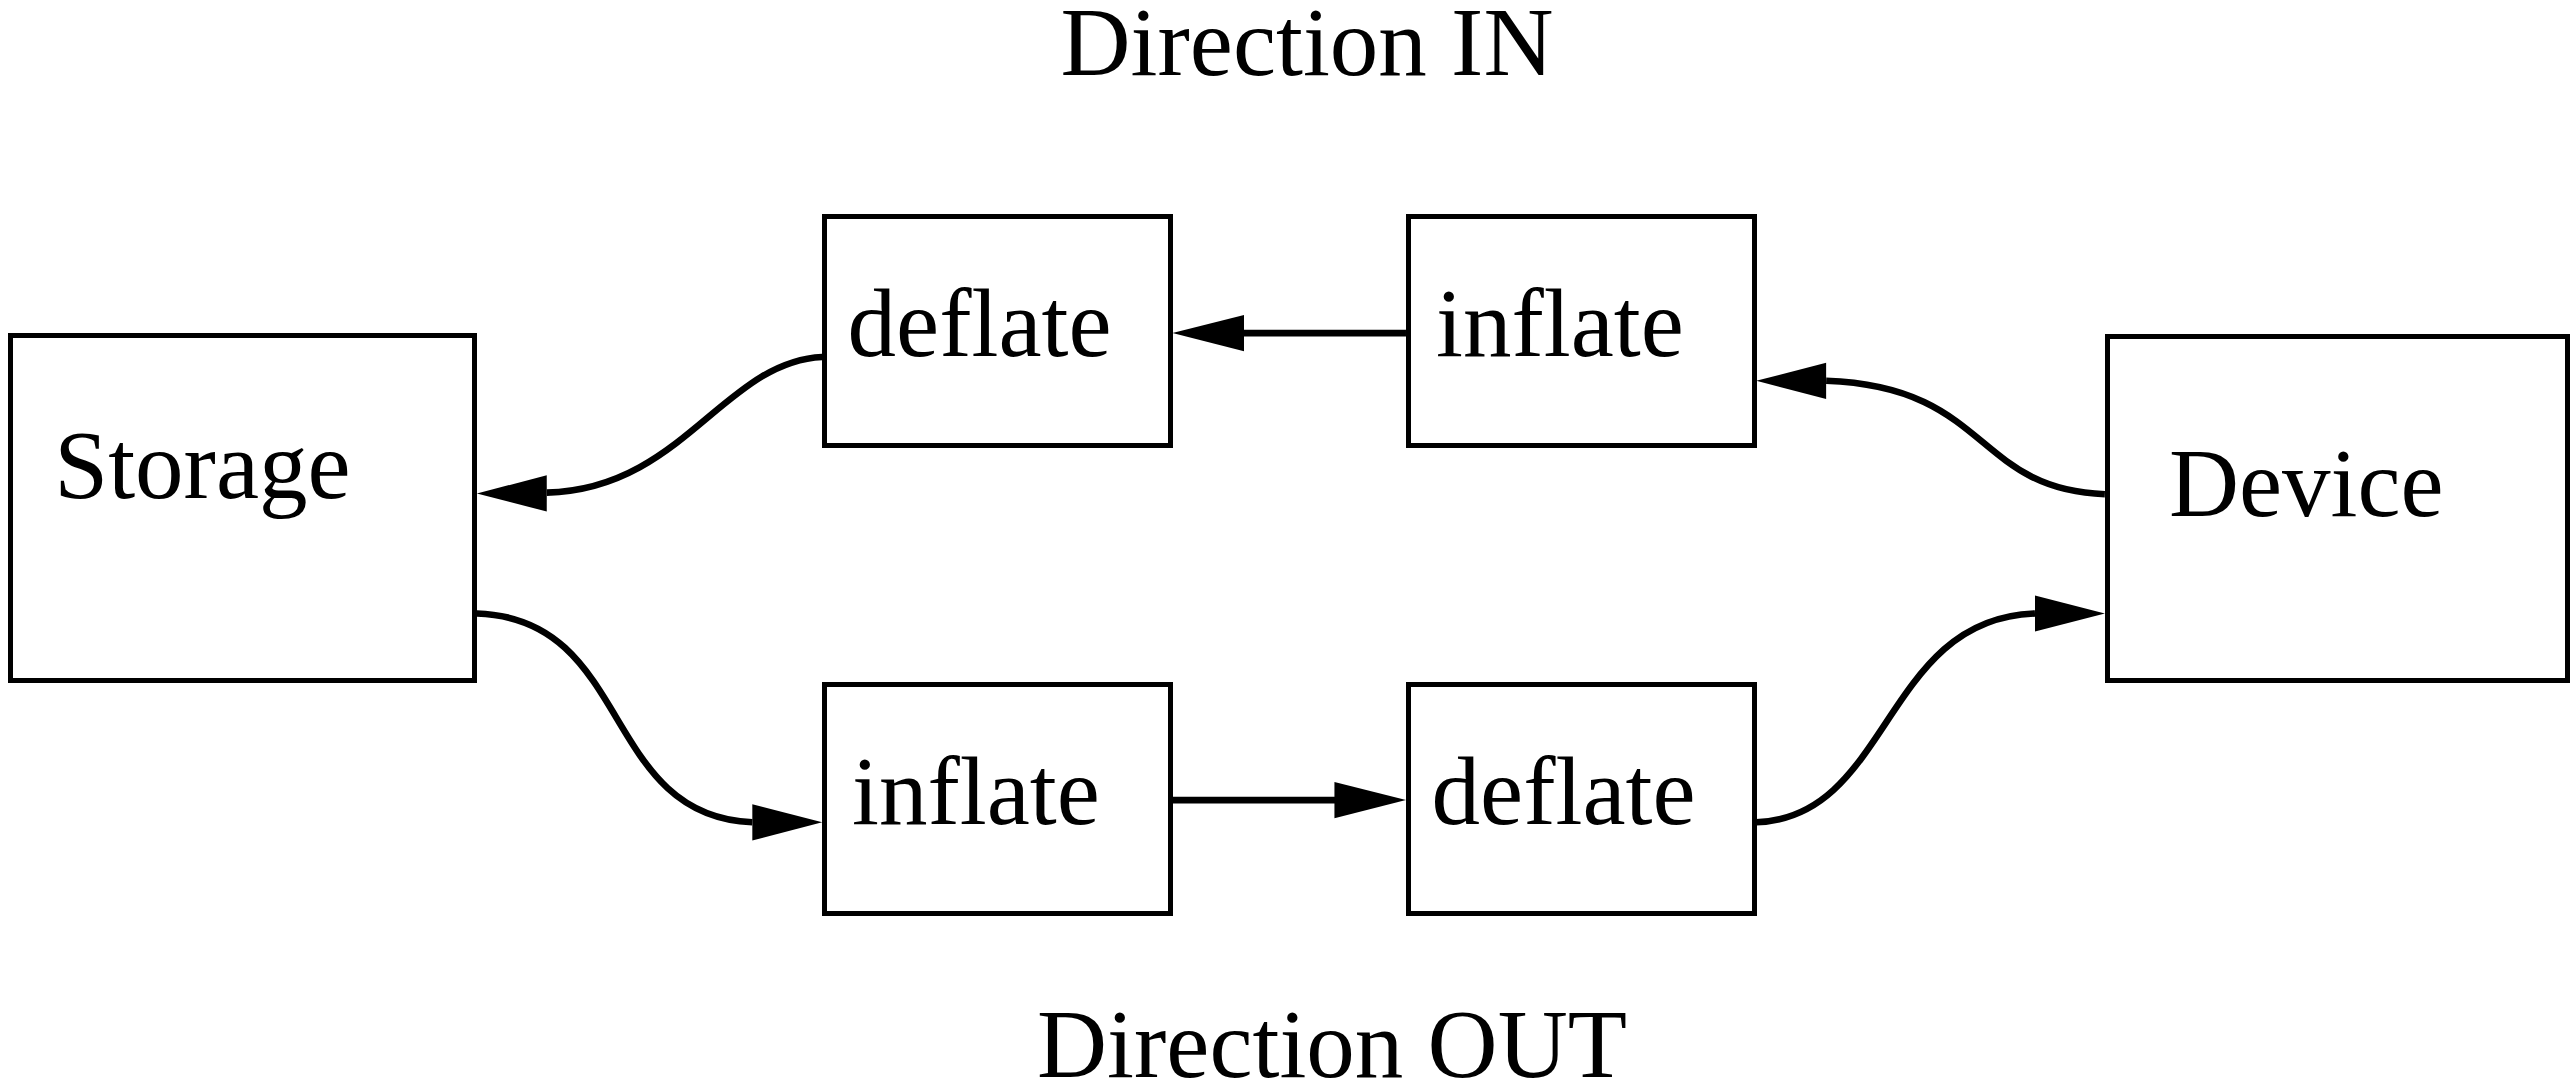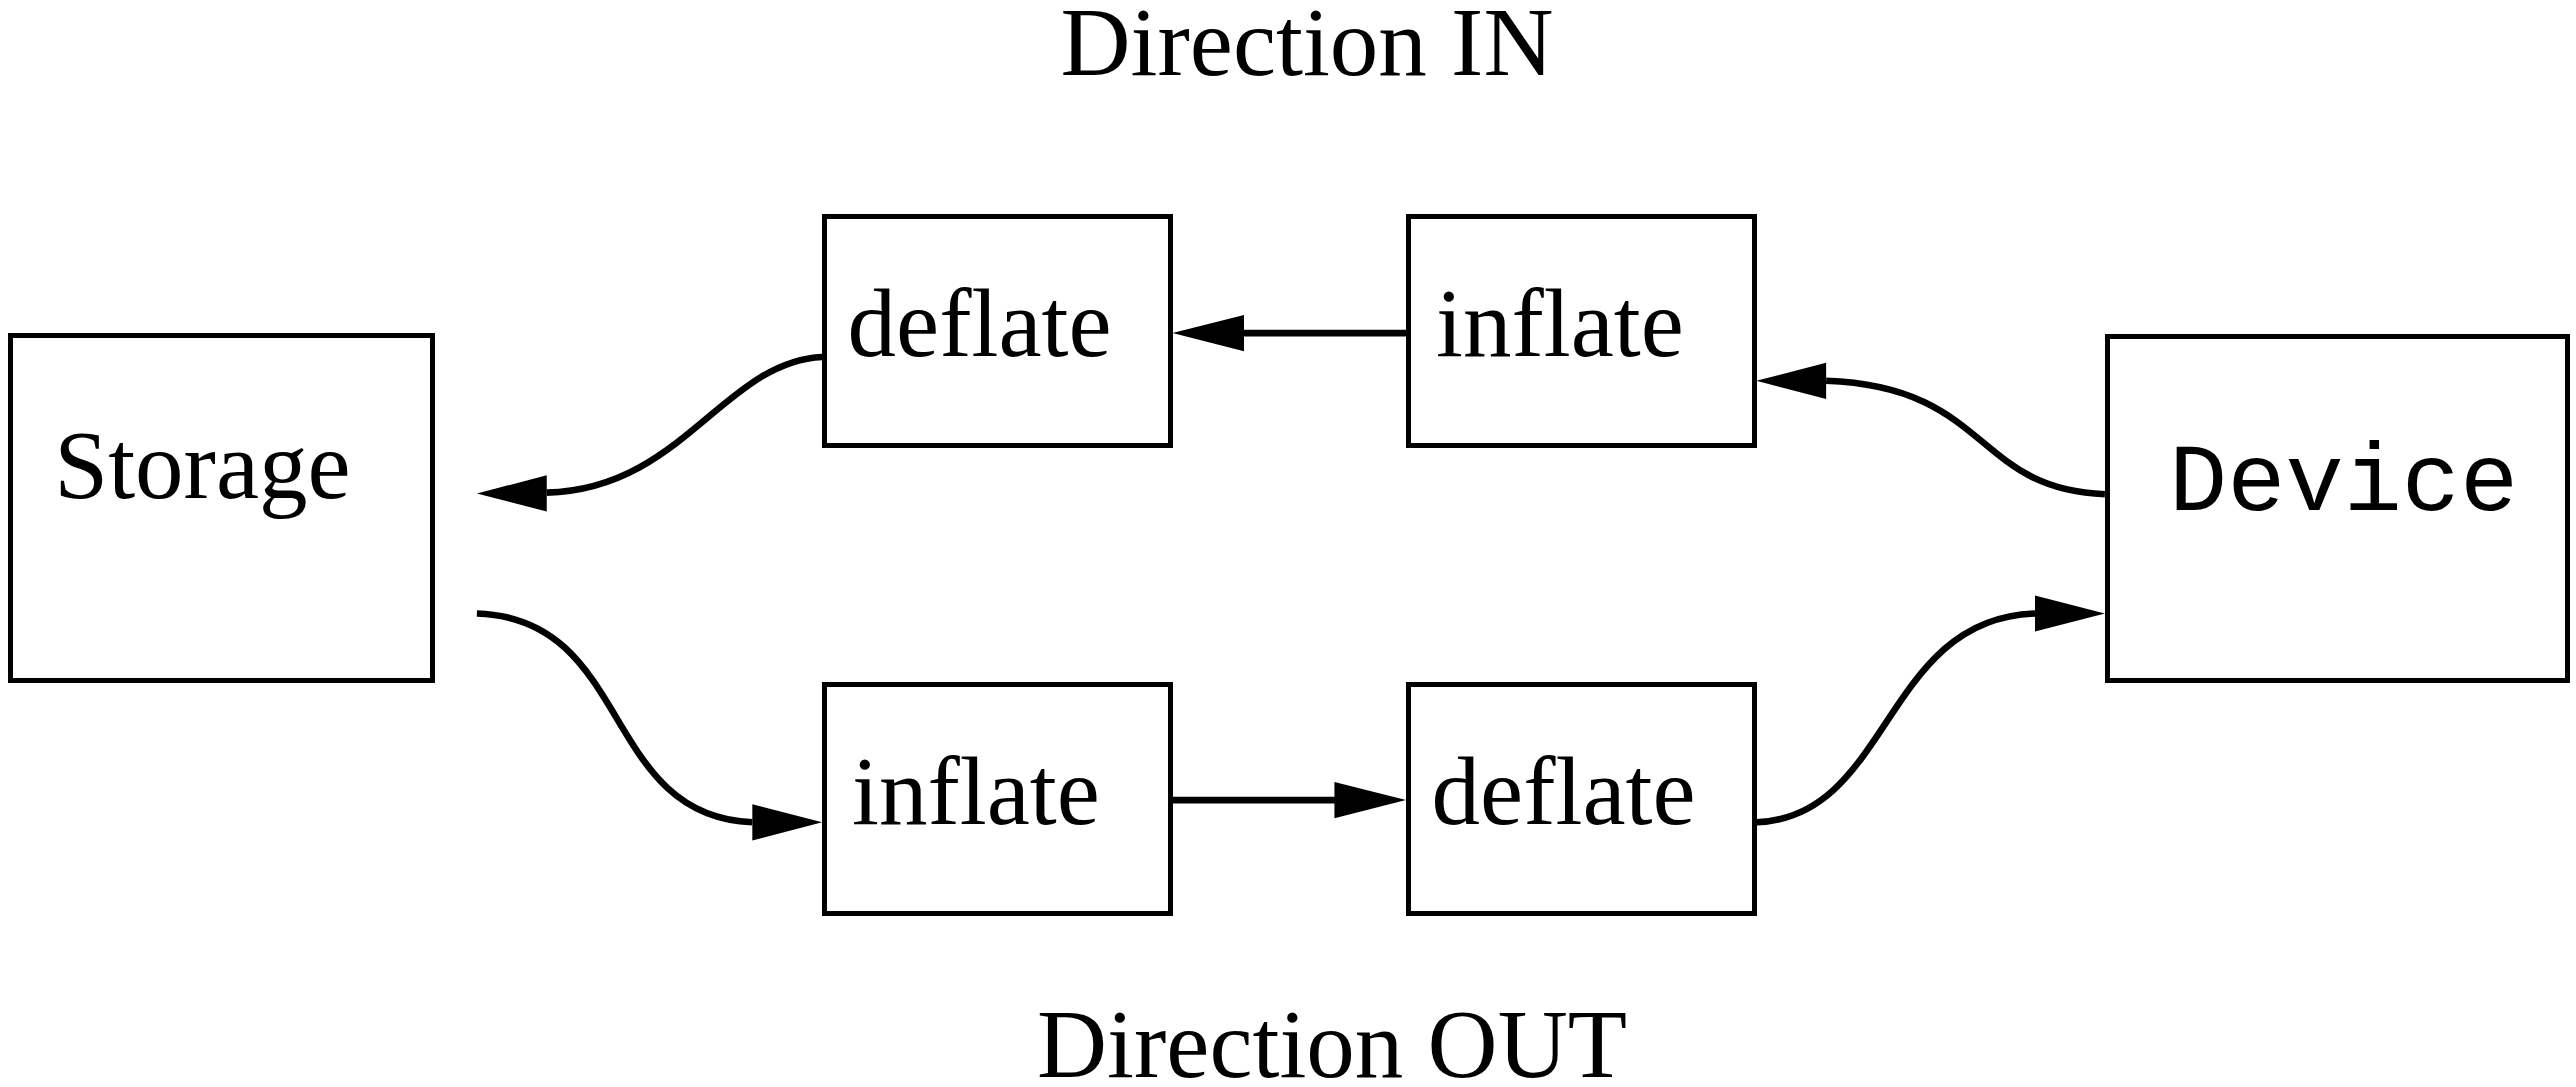--- a/index.html
+++ b/index.html
@@ -32,25 +32,25 @@
   .title-out{ left:921px; top:992px; width:822px; }
   .node{
     position:absolute;
     box-sizing:border-box;
     border:5.8px solid var(--ink);
     background:var(--paper);
     font-size:97px;
     line-height:1.1;
     white-space:nowrap;
   }
-  .node-sd{ left:8.2px; top:333px; width:427px; height:350px; padding:60px 8px 0 41px; }
+  .node-sd{ left:8.2px; top:333px; width:469px; height:350px; padding:60px 8px 0 41px; }
   .node-sd .line{ display:block; line-height:136px; }
   .node-deflate-in { left:822px; top:214px; width:351px; height:234px; padding:52px 0 0 20.6px; }
   .node-inflate-in { left:1406px; top:214px; width:351px; height:234px; padding:52px 0 0 25px; }
-  .node-device     { left:2105px; top:334px; width:465px; height:349px; padding:92px 0 0 59px;font-family:Liberation Mono, monospace; }
+  .node-device     { left:2105px; top:334px; width:465px; height:349px; padding:92px 0 0 59px; }
   .node-inflate-out{ left:822px; top:682px; width:351px; height:234px; padding:52px 0 0 25px; }
   .node-deflate-out{ left:1406px; top:682px; width:351px; height:234px; padding:52px 0 0 20.6px; }
   .edges{
     position:absolute;
     left:0; top:0;
     width:2576px;
     height:1088px;
     pointer-events:none;
   }
   .edges path{

